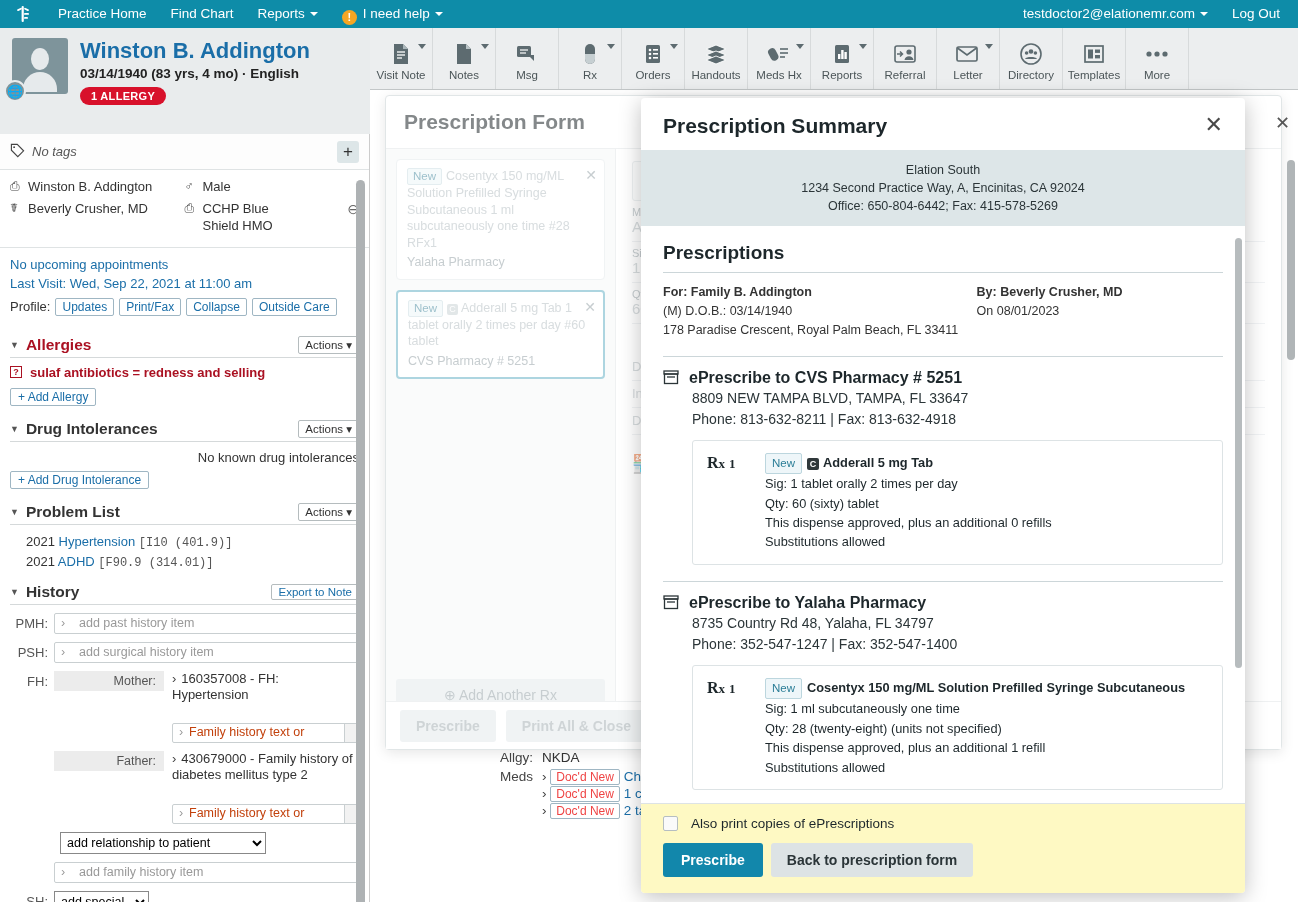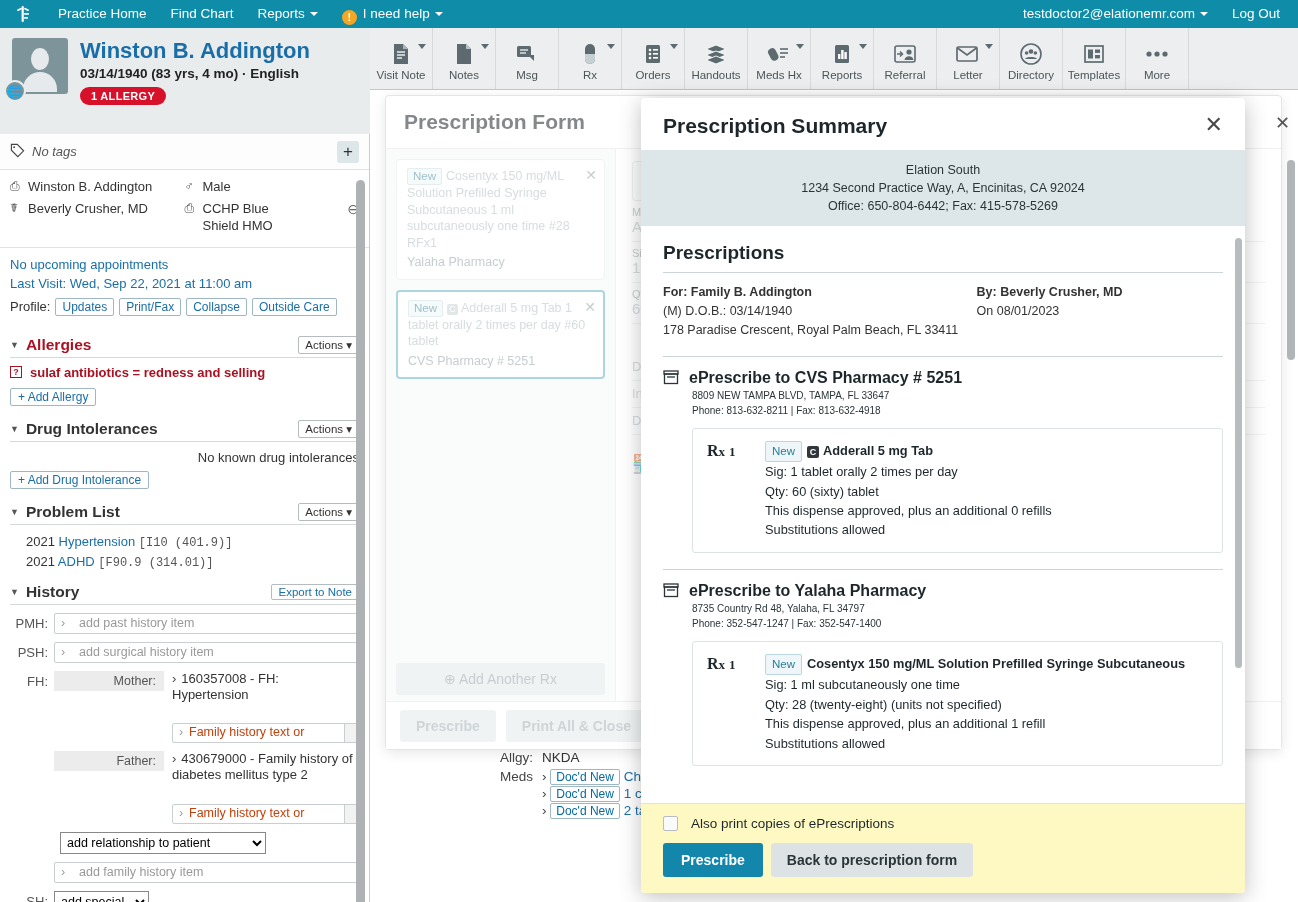--- a/index.html
+++ b/index.html
@@ -146,21 +146,21 @@
   .tool .lbl { margin-top:2px; }
   .tool .dd { position:absolute; right:6px; top:16px; width:0;height:0;
     border-left:4px solid transparent;border-right:4px solid transparent;
     border-top:5px solid #5d6b70;}
   .main {
     position:absolute; top:90px; left:370px; right:0; bottom:0; background:#fff;
     overflow:hidden;
   }
   .chartsnip { position:absolute; left:130px; top:660px; font-size:13.5px; color:#333;}
   .chartsnip .lbl2 { color:#444; }
-  .chartsnip .dn { border:1px solid #9fb6c3; border-radius:2px; color:#0369a1;
+  .chartsnip .dn { border:1px solid #9fb6c3; border-radius:2px; color:#ef4444;
     padding:0 5px; font-size:12px; }
   .chartsnip .med { color:#1a6ea8; }
 
   
   .rxform {
     position:absolute; left:385px; top:95px; width:897px; height:655px;
     background:#fff; border:1px solid #c9d2d5; border-radius:4px;
     box-shadow:0 3px 14px rgba(0,0,0,.18); opacity:.55;
   }
   .rxform-hdr { height:53px; display:flex;align-items:center; padding:0 18px;
@@ -172,21 +172,21 @@
     border:1px solid #e5eaec; background:#fff; border-radius:4px; padding:8px 10px;
     font-size:12.5px; color:#b9c2c6; line-height:1.32; margin-bottom:10px; position:relative;
   }
   .rxcard.selected { border:2px solid #6bb4c8; }
   .rxcard .x { position:absolute; right:7px; top:6px; color:#9aa6ab; font-size:14px;}
   .newtag { display:inline-block; border:1px solid #cfe0e5; background:#eef6f8;
     color:#4e8fa3; font-size:11.5px; padding:0 5px; border-radius:2px; margin-right:4px;}
   .csub { display:inline-block; width:11px;height:11px; background:#ccd4d7; color:#fff;
     font-size:9px; text-align:center; line-height:11px; border-radius:2px; margin-right:3px;}
   .pharm { color:#9aa6ab; margin-top:3px; }
-  .addrx { position:absolute; left:10px; right:10px; bottom:54px;
+  .addrx { position:absolute; left:10px; right:10px; bottom:38px;
     background:#e4eaec; color:#9aa6ab; text-align:center; padding:8px 0;
     border-radius:3px; font-size:14px;}
   .formfoot { position:absolute; left:0; right:0; bottom:0; height:48px;
     border-top:1px solid #e2e7e9; display:flex; align-items:center; gap:10px;
     padding:0 14px; background:#fff; }
   .ghostbtn { background:#e4eaec; color:#a8b2b6; border:none; border-radius:3px;
     padding:8px 16px; font-size:14px; font-weight:bold;}
   .rxdetail { flex:1; padding:12px 16px; position:relative;}
   .fieldrow { border-bottom:1px solid #e6ebed; padding:5px 0 6px; }
   .fieldrow .flbl { font-size:11px; color:#9aa6ab;}
@@ -212,21 +212,21 @@
   .sum-body h3 { margin:4px 0 8px; font-size:19px; font-weight:bold; color:#1d272b;}
   .hr { border-top:1px solid #ccd6d9; margin:6px 0 10px;}
   .forby { display:flex; font-size:12.5px; line-height:1.5; }
   .forby .c1 { width:56%; }
   .forby .c2 { width:44%; }
   .forby b { font-weight:bold; }
   .pharmblock { margin-top:6px; }
   .pharmtitle { display:flex; align-items:center; font-size:16px;
     font-weight:bold; color:#1d272b; }
   .pharmtitle .sico { margin-right:10px; font-size:15px; color:#2b3538;}
-  .pharmaddr { font-size:10px; color:#2b3538; line-height:1.5; margin-left:29px;}
+  .pharmaddr { font-size:14px; color:#2b3538; line-height:1.5; margin-left:29px;}
   .rxbox { margin:10px 0 0 29px; border:1px solid #dde3e5; border-radius:3px;
     padding:12px 14px; display:flex; }
   .rxnum { font-family:"Liberation Serif", serif; font-weight:bold; font-size:16px;
     color:#1d272b; width:58px; flex:none; padding-top:1px;}
   .rxnum .sm { font-size:13px; }
   .rxinfo { flex:1; font-size:12.8px; line-height:1.52; color:#1d272b;}
   .rxinfo .title { font-weight:bold; }
   .newpill { display:inline-block; border:1px solid #bcd6de; background:#eef6f9;
     color:#2c7e97; font-size:11.5px; padding:1px 6px; border-radius:2px;
     margin-right:5px; font-weight:normal;}

